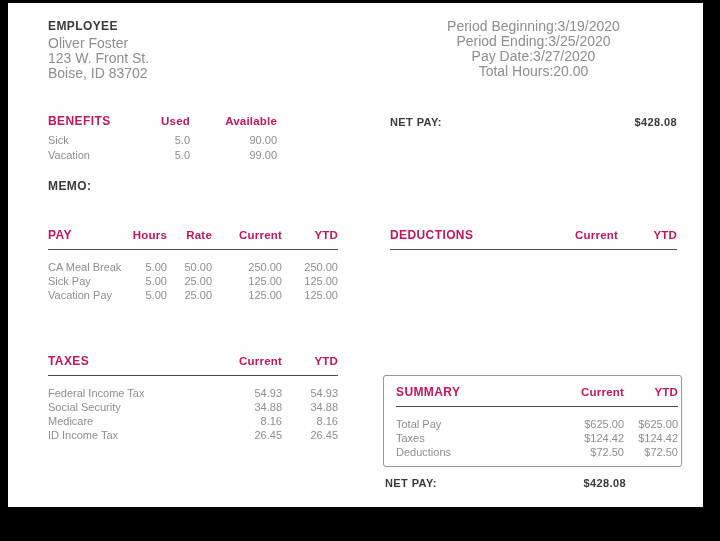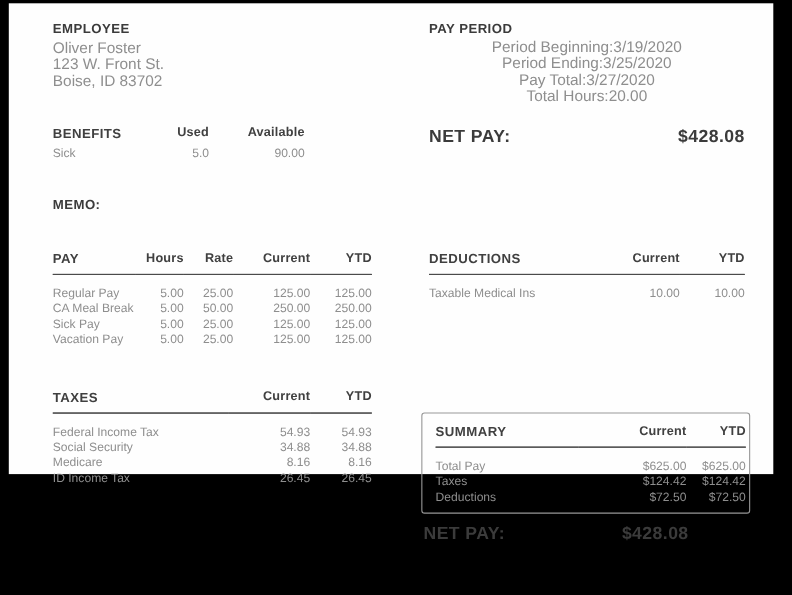--- a/index.html
+++ b/index.html
@@ -7,40 +7,40 @@
   body {
     width: 720px; height: 541px;
     background: #000;
     position: relative;
     font-family: "Liberation Sans", sans-serif;
     overflow: hidden;
   }
   .page {
     position: absolute;
     left: 8px; top: 3px;
-    width: 695px; height: 428px;
+    width: 695px; height: 504px;
     background: #fefefe;
   }
   .abs { position: absolute; }
 
   .sec-h { font-weight: bold; color: #3b3b3b; font-size: 12px; letter-spacing: .4px; }
   .g     { color: #8e8e8e; font-size: 14px; }
 
   
   .kv-row { display: flex; justify-content: center; line-height: 15px; }
   .lines  { line-height: 15px; }
 
   .netpay-row { display: flex; justify-content: space-between; }
-  .netpay-row .sec-h { font-size: 16px; }
+  .netpay-row .sec-h { font-size: 11px; }
 
   
   table { border-collapse: collapse; table-layout: fixed; }
   th, td { padding: 0; margin: 0; }
   th {
-    font-weight: bold; color: #404040; font-size: 11.5px;
+    font-weight: bold; color: #be185d; font-size: 11.5px;
     text-align: right; letter-spacing: .2px;
     padding-bottom: 7px;
     border-bottom: 1px solid #4a4a4a;
   }
   th.lbl { text-align: left; font-size: 12px; letter-spacing: .4px; }
   td {
     color: #8e8e8e; font-size: 11px; line-height: 14px;
     text-align: right; white-space: nowrap;
   }
   td.lbl { text-align: left; }
@@ -63,31 +63,30 @@
 <div class="page">
 
   <div class="abs lines" style="left:40px; top:16px; width:300px;">
     <div class="sec-h" style="margin-bottom:2px;">EMPLOYEE</div>
     <div class="g">Oliver Foster</div>
     <div class="g">123 W. Front St.</div>
     <div class="g">Boise, ID 83702</div>
   </div>
 
   <div class="abs" style="left:382px; top:16px; width:287px;">
-    <div class="sec-h" style="margin-bottom:2px;">PAY PERIOD</div>
     <div class="kv-row">
       <span class="g">Period Beginning:</span>
       <span class="g">3/19/2020</span>
     </div>
     <div class="kv-row">
       <span class="g">Period Ending:</span>
       <span class="g">3/25/2020</span>
     </div>
     <div class="kv-row">
-      <span class="g">Pay Total:</span>
+      <span class="g">Pay Date:</span>
       <span class="g">3/27/2020</span>
     </div>
     <div class="kv-row">
       <span class="g">Total Hours:</span>
       <span class="g">20.00</span>
     </div>
   </div>
 
   <div class="abs netpay-row" style="left:382px; top:113px; width:287px;">
     <span class="sec-h">NET PAY:</span>
@@ -105,20 +104,25 @@
         <th class="lbl">BENEFITS</th>
         <th>Used</th>
         <th>Available</th>
       </tr>
     </thead>
     <tbody>
       <tr>
         <td class="lbl">Sick</td>
         <td>5.0</td>
         <td>90.00</td>
+      </tr>
+      <tr>
+        <td class="lbl">Vacation</td>
+        <td>5.0</td>
+        <td>99.00</td>
       </tr>
     </tbody>
   </table>
 
   <div class="abs sec-h" style="left:40px; top:176px;">MEMO:</div>
 
   <table class="abs" style="left:40px; top:225px; width:290px;">
     <colgroup>
         <col style="width:75px">
         <col style="width:44px">
@@ -130,27 +134,20 @@
       <tr>
         <th class="lbl">PAY</th>
         <th>Hours</th>
         <th>Rate</th>
         <th>Current</th>
         <th>YTD</th>
       </tr>
     </thead>
     <tbody>
       <tr>
-        <td class="lbl">Regular Pay</td>
-        <td>5.00</td>
-        <td>25.00</td>
-        <td>125.00</td>
-        <td>125.00</td>
-      </tr>
-      <tr>
         <td class="lbl">CA Meal Break</td>
         <td>5.00</td>
         <td>50.00</td>
         <td>250.00</td>
         <td>250.00</td>
       </tr>
       <tr>
         <td class="lbl">Sick Pay</td>
         <td>5.00</td>
         <td>25.00</td>
@@ -174,25 +171,20 @@
         <col style="width:59px">
       </colgroup>
     <thead>
       <tr>
         <th class="lbl">DEDUCTIONS</th>
         <th>Current</th>
         <th>YTD</th>
       </tr>
     </thead>
     <tbody>
-      <tr>
-        <td class="lbl">Taxable Medical Ins</td>
-        <td>10.00</td>
-        <td>10.00</td>
-      </tr>
     </tbody>
   </table>
 
   <table class="abs" style="left:40px; top:351px; width:290px;">
     <colgroup>
         <col style="width:160px">
         <col style="width:74px">
         <col style="width:56px">
       </colgroup>
     <thead>

